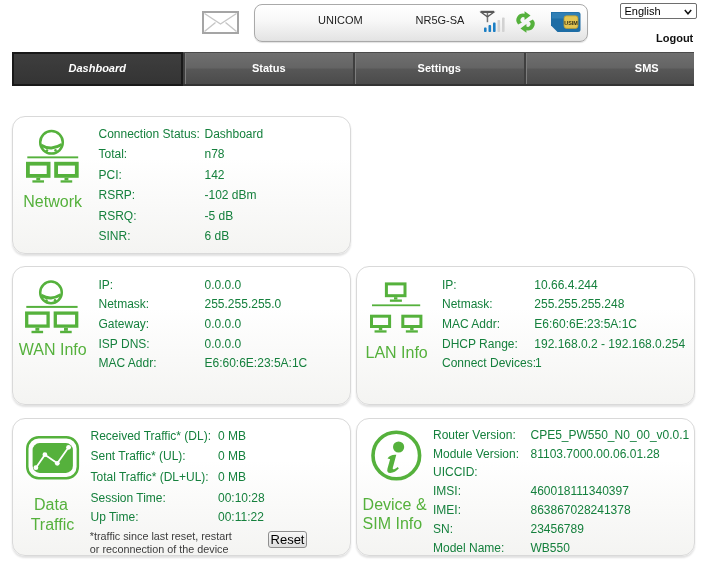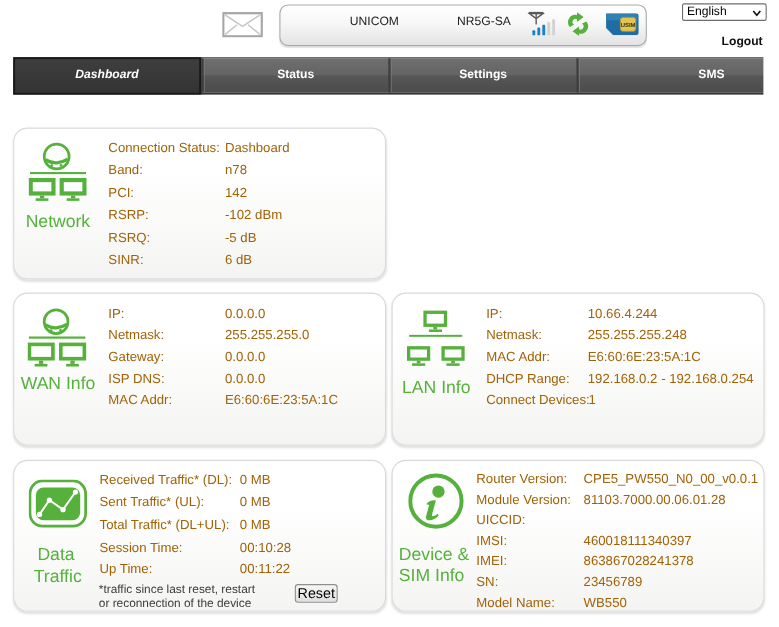--- a/index.html
+++ b/index.html
@@ -23,21 +23,21 @@
 #tab4{left:511.5px;width:170.5px;padding-left:36px;}
 
 .card{position:absolute;border:1px solid #d9d9d9;border-radius:13px;
   background:linear-gradient(180deg,#ffffff 30%,#f4f4f2 100%);
   box-shadow:0 2px 2px rgba(0,0,0,.12);}
 #card-net{left:11.5px;top:115.5px;width:337px;height:136px;}
 #card-wan{left:11.5px;top:266px;width:337px;height:136.5px;}
 #card-lan{left:356px;top:266px;width:337px;height:136.5px;}
 #card-dt{left:11.5px;top:417.5px;width:337px;height:136px;}
 #card-dev{left:356px;top:417.5px;width:337px;height:136px;}
-.row{position:absolute;font-size:12px;color:#a16207;white-space:nowrap;line-height:14px;}
+.row{position:absolute;font-size:12px;color:#15803d;white-space:nowrap;line-height:14px;}
 .glabel{position:absolute;font-size:16px;color:#55b13c;white-space:nowrap;line-height:20px;}
 
 #resetbtn{left:268px;top:530.5px;width:39px;height:17px;border:1px solid #8f8f8f;border-radius:3px;
   background:linear-gradient(180deg,#f7f7f7,#dedede);font-size:13px;color:#000;text-align:center;line-height:15px;box-sizing:border-box;}
 .fnote{position:absolute;font-size:10.8px;color:#3c3c3c;line-height:12.6px;white-space:nowrap;}
 .gw{stroke:#55b13c;fill:none;}
 </style>
 </head>
 <body>
 <div id="page">
@@ -104,21 +104,21 @@
     <rect x="10.3" y="48.8" width="3.9" height="2.5" fill="#55b13c"></rect>
     <rect x="6.4" y="51.3" width="11.6" height="2.3" fill="#55b13c"></rect>
     <rect x="30.1" y="34.7" width="20.7" height="12.2" class="gw" stroke-width="3.8"></rect>
     <rect x="38.5" y="48.8" width="3.9" height="2.5" fill="#55b13c"></rect>
     <rect x="34.6" y="51.3" width="11.6" height="2.3" fill="#55b13c"></rect>
   </g>
 </svg>
 <div class="glabel" style="left:23.3px;top:191.9px;">Network</div>
 <div class="row" style="left:98.5px;top:126.6px;">Connection Status:</div>
     <div class="row" style="left:204.5px;top:126.6px;">Dashboard</div>
-<div class="row" style="left:98.5px;top:147.1px;">Band:</div>
+<div class="row" style="left:98.5px;top:147.1px;">Total:</div>
     <div class="row" style="left:204.5px;top:147.1px;">n78</div>
 <div class="row" style="left:98.5px;top:167.6px;">PCI:</div>
     <div class="row" style="left:204.5px;top:167.6px;">142</div>
 <div class="row" style="left:98.5px;top:188.2px;">RSRP:</div>
     <div class="row" style="left:204.5px;top:188.2px;">-102 dBm</div>
 <div class="row" style="left:98.5px;top:208.7px;">RSRQ:</div>
     <div class="row" style="left:204.5px;top:208.7px;">-5 dB</div>
 <div class="row" style="left:98.5px;top:229.2px;">SINR:</div>
     <div class="row" style="left:204.5px;top:229.2px;">6 dB</div>
 

